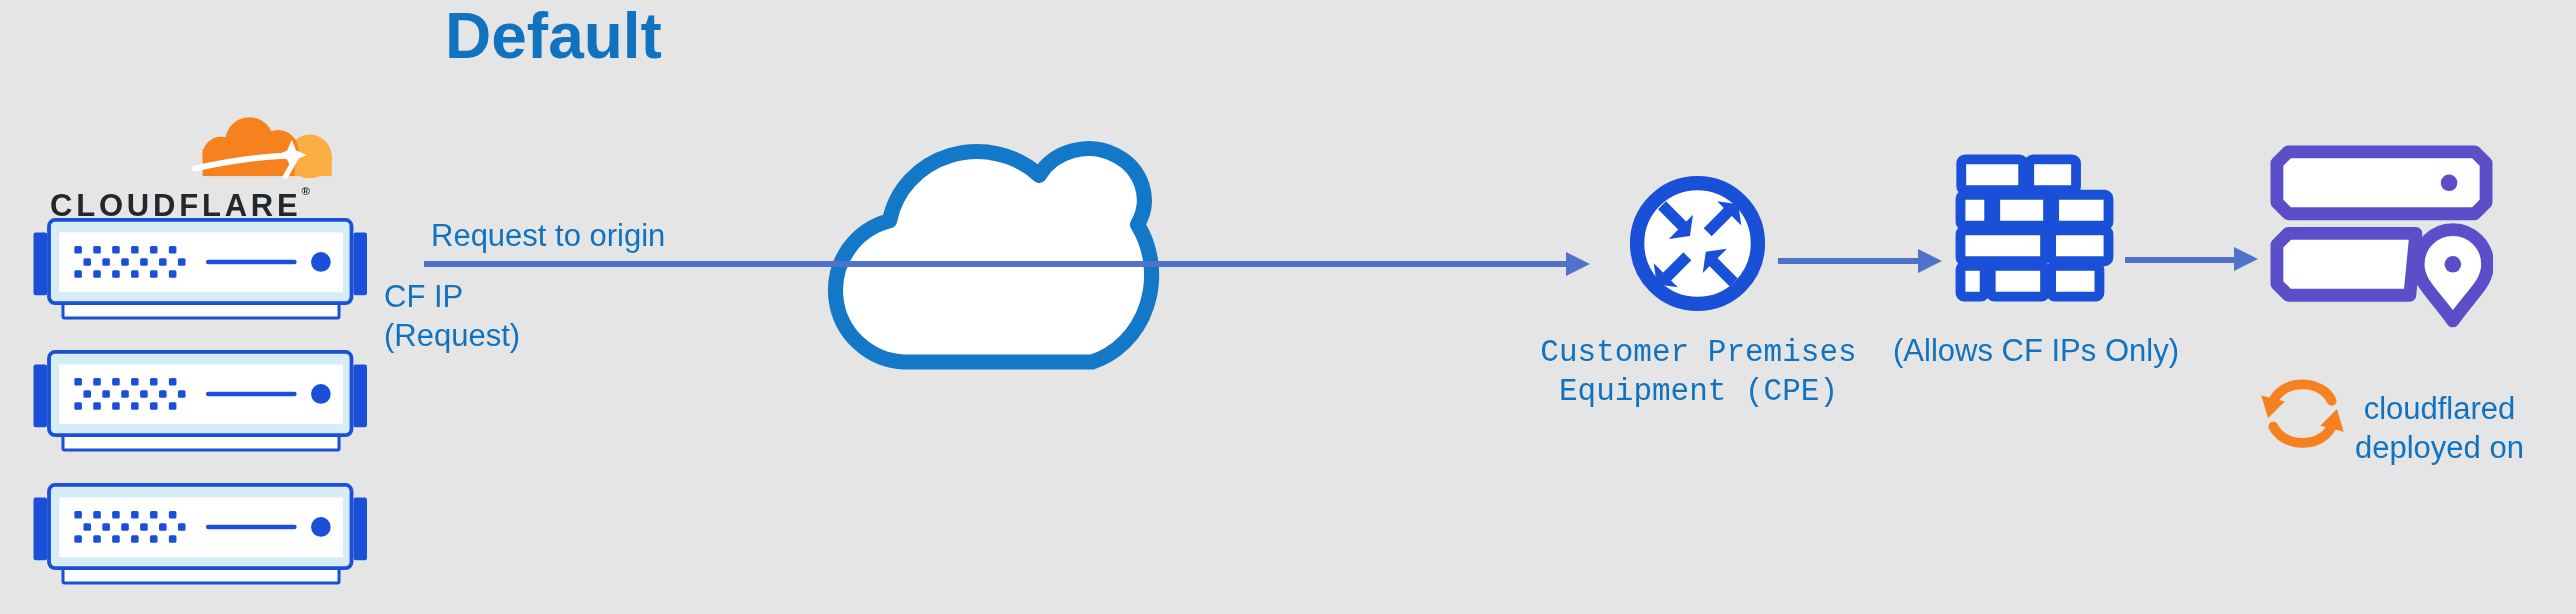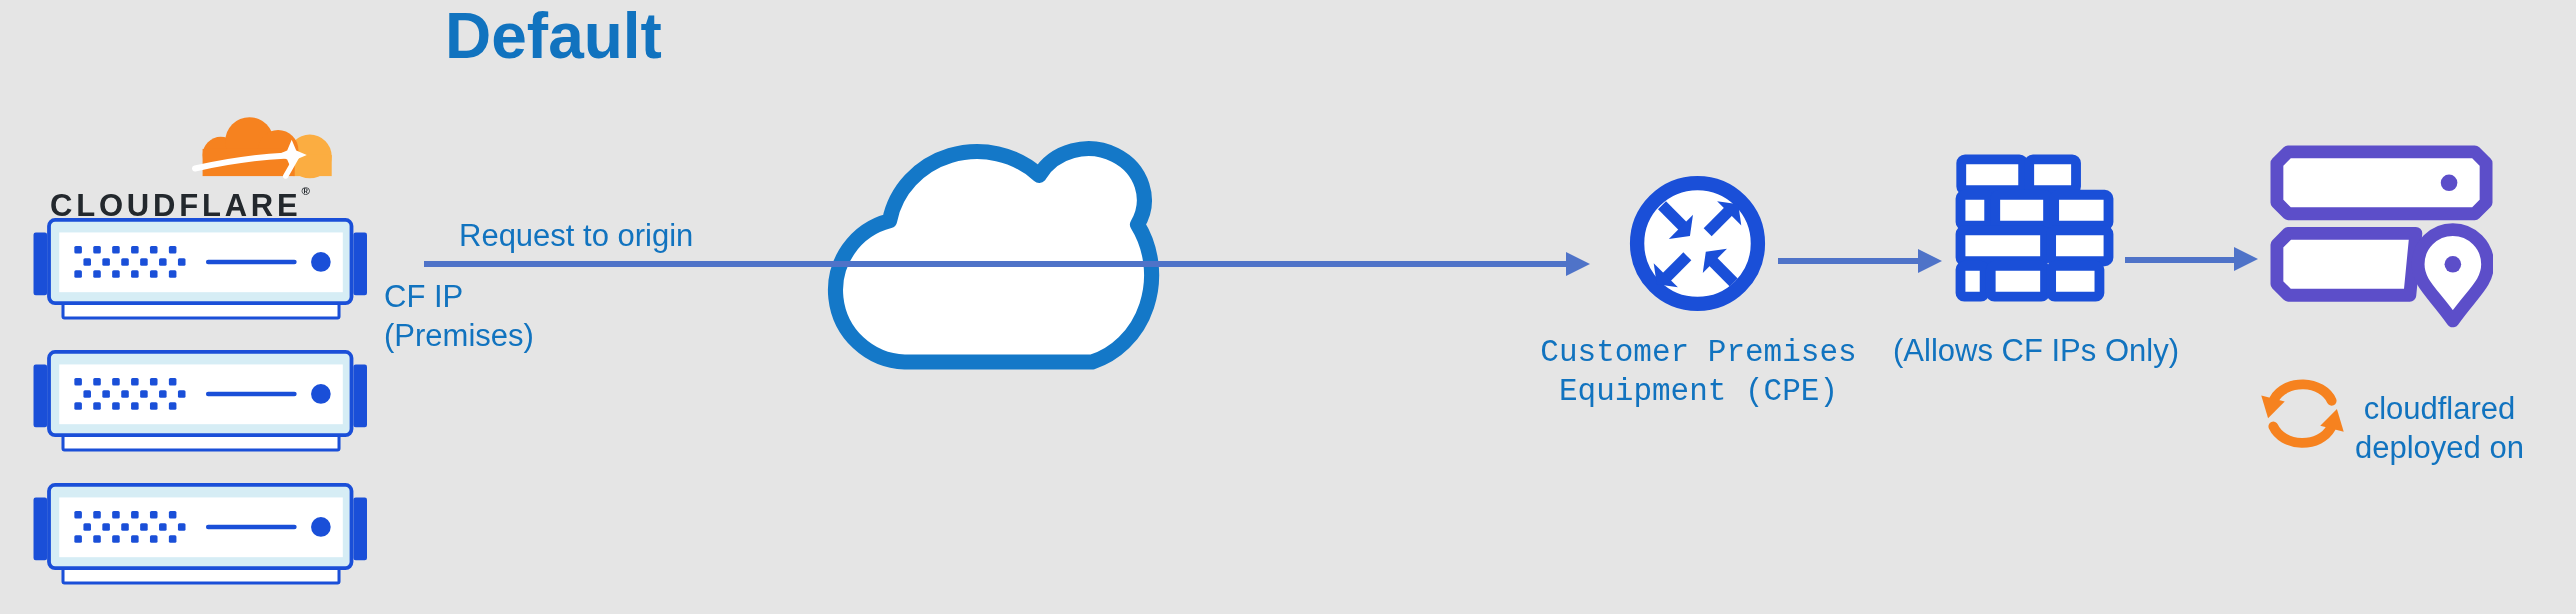--- a/index.html
+++ b/index.html
@@ -146,24 +146,24 @@
              A 95 95 0 0 1 100 145
              A 118 112 0 0 1 298 85
              A 72 66 0 0 1 428 150
              A 110 120 0 0 1 368 332
              Z" fill="#fff" stroke="var(--cloud_stroke)" stroke-width="20" stroke-linejoin="round"></path>
   </svg>
 
   <div class="ln" style="left:424px;top:261px;width:1143px;"></div>
   <div class="ah" style="left:1566px;top:252px;"></div>
 
-  <div class="abs lbl" style="left:459px;top:216px;text-align:center;">Request to origin</div>
+  <div class="abs lbl" style="left:431px;top:216px;text-align:center;">Request to origin</div>
   <div class="abs lbl" style="left:384px;top:277px;">
     <div>CF IP</div>
-    <div>(Premises)</div>
+    <div>(Request)</div>
   </div>
 
   <svg class="abs" style="left:1622px;top:168px;" width="151" height="151" viewBox="0 0 200 200">
     <circle cx="100" cy="100" r="80" fill="#fff" stroke="var(--icon_blue)" stroke-width="19"></circle>
     <g class="ib-f" stroke="none">
       <g transform="translate(88,88)">
         <rect x="-52" y="-10" width="40" height="15" transform="rotate(45)"></rect>
         <polygon points="2,2 6,-26 -26,6"></polygon>
       </g>
       <g transform="translate(113,113) rotate(180)">

